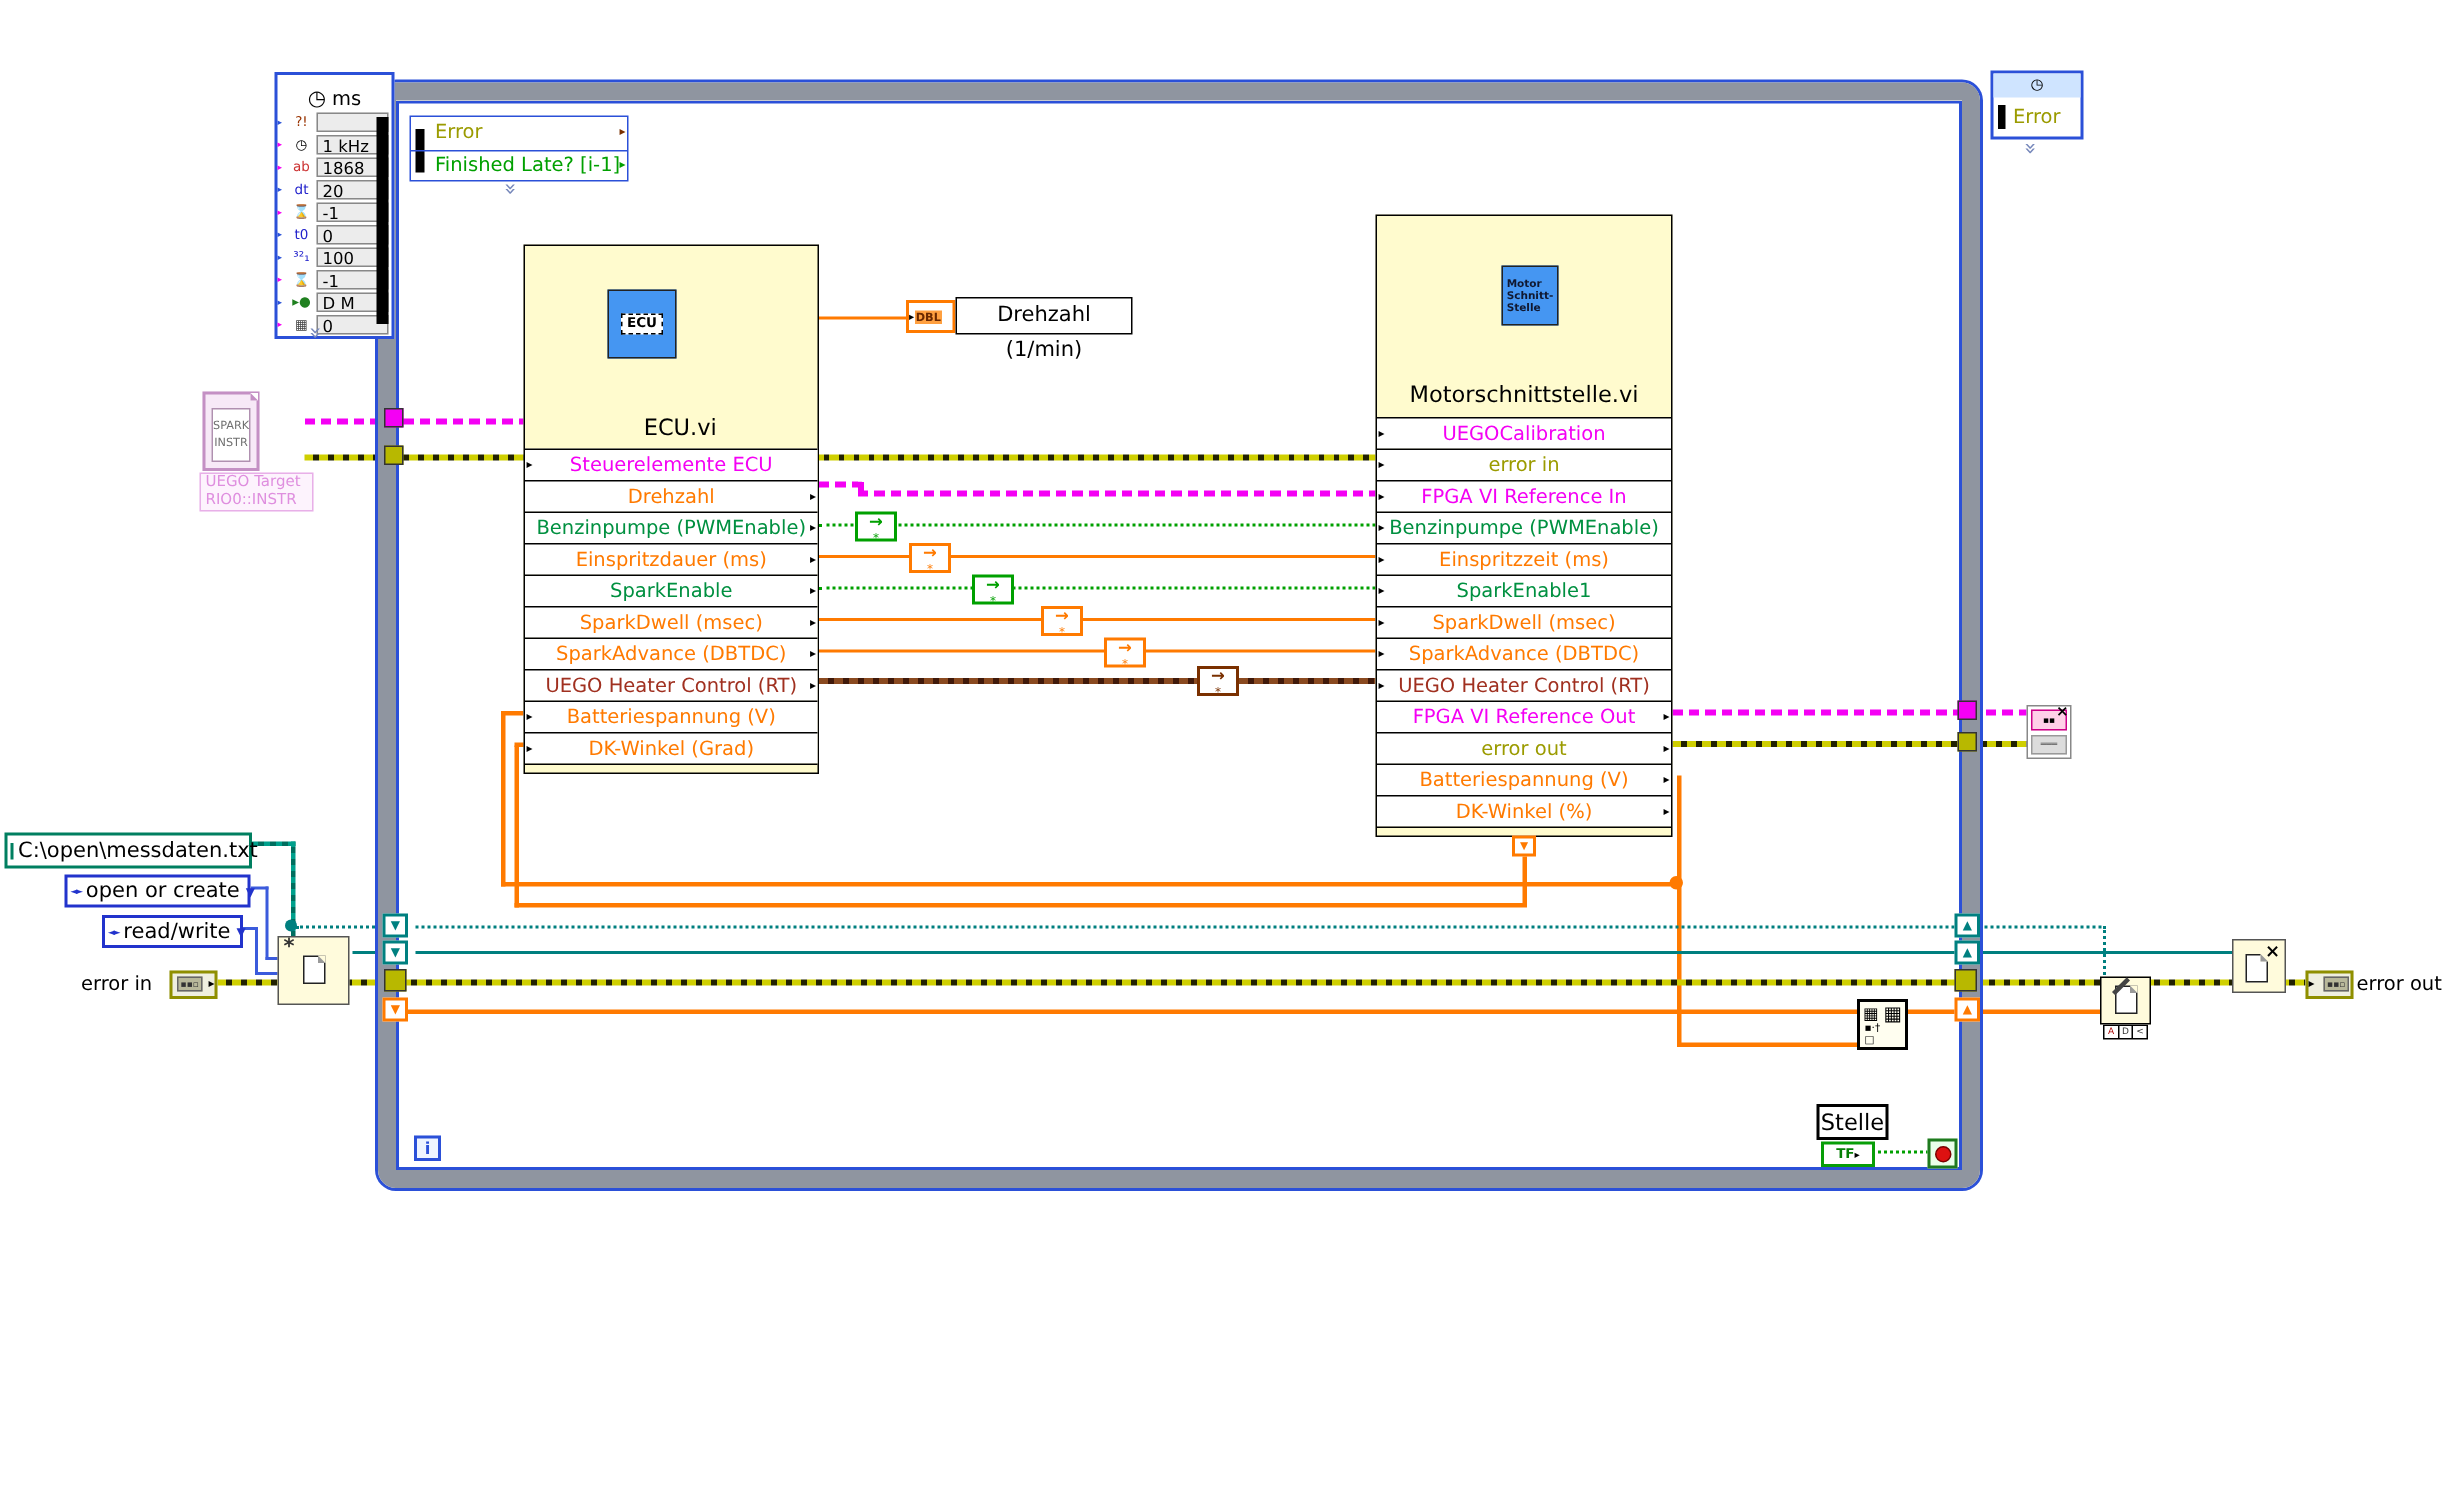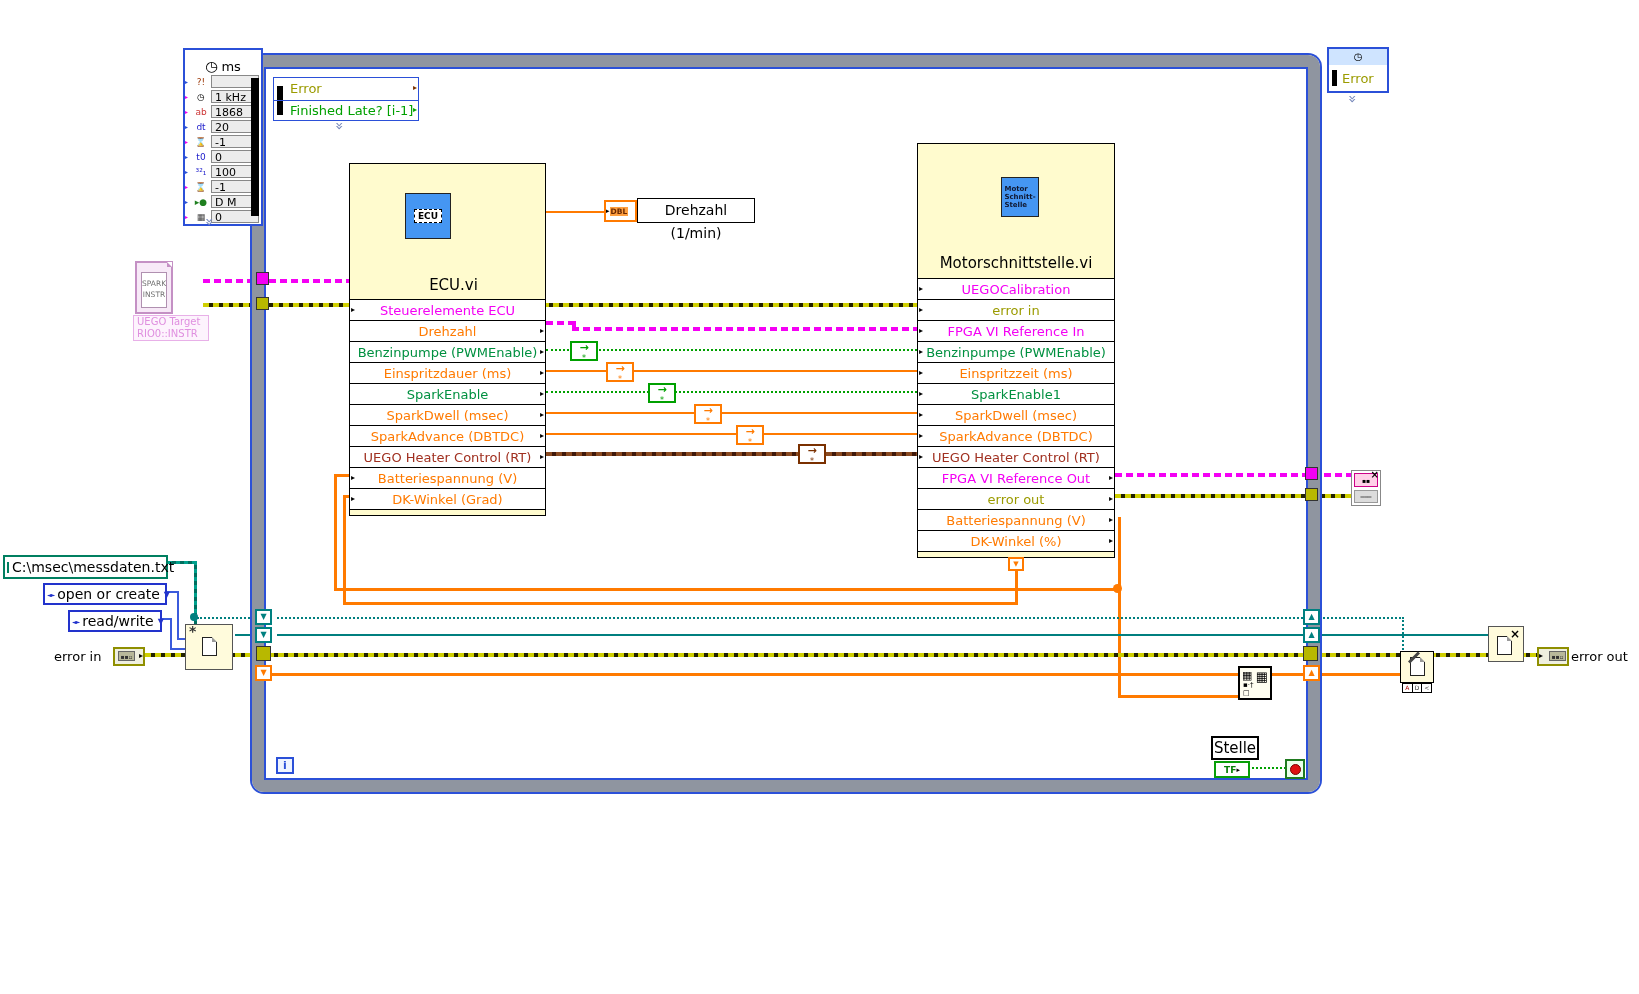--- a/index.html
+++ b/index.html
@@ -382,21 +382,21 @@
   <div class="term-box" style="left:604px; top:200px; width:33px; height:22px; border:2px solid #ff7a00; background:#fff;">
     <span style="font-size:7px; color:#000;">▸</span>
     <span style="background:#ffa040; color:#6a2800; font-size:7.5px; font-weight:bold; padding:0 1px;">DBL</span>
   </div>
   <div class="abs" style="left:637px; top:198px; width:118px; height:25px; background:#fff; border:1px solid #000;
               font-size:14px; line-height:23px; text-align:center;">Drehzahl (1/min)</div>
 
   <div class="abs" style="left:3px; top:555px; width:165px; height:24px; background:#fff; border:2px solid #007f60;
               display:flex; align-items:center; font-size:14px; color:#000;">
     <span style="width:7px; height:11px; border:1px solid #007f60; margin:0 3px 0 2px;"></span>
-    <span>C:\msec\messdaten.txt</span>
+    <span>C:\open\messdaten.txt</span>
   </div>
   <div class="enum-box" style="left:43px; top:583px; width:124px; height:22px;">
     <span class="enum-ud">◄►</span>
     <span>open or create</span>
     <span class="enum-dd">▼</span>
   </div>
   <div class="enum-box" style="left:68px; top:610px; width:94px; height:22px;">
     <span class="enum-ud">◄►</span>
     <span>read/write</span>
     <span class="enum-dd">▼</span>

